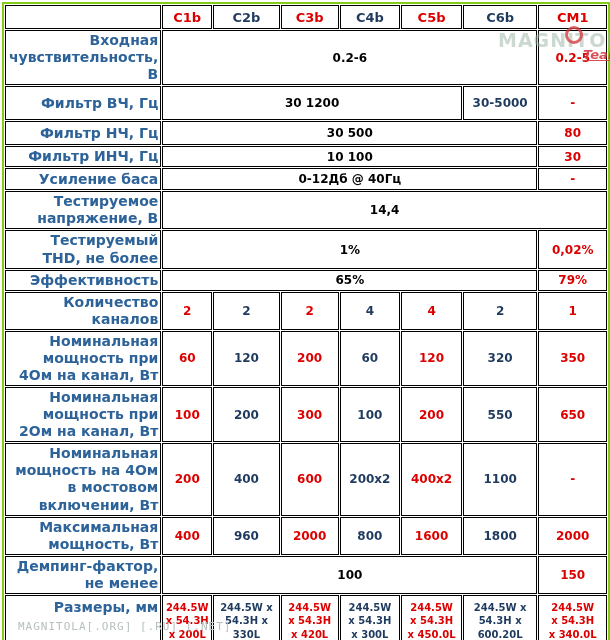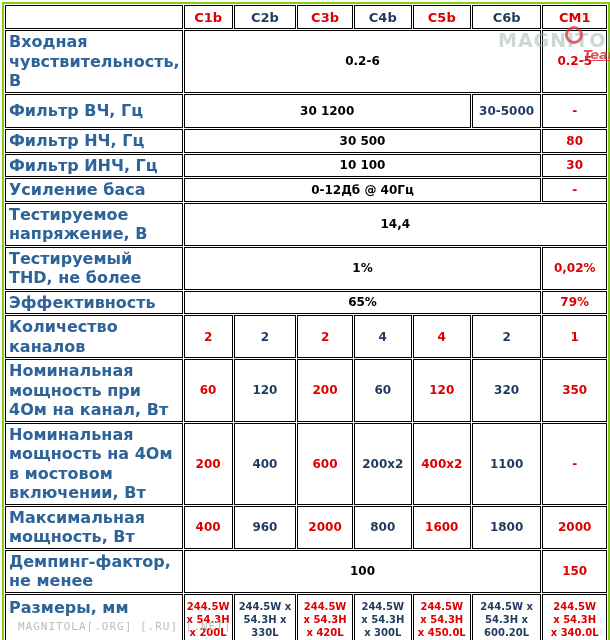--- a/index.html
+++ b/index.html
@@ -19,23 +19,23 @@
     border:1px solid #000;
     box-sizing:border-box;
     background:#fff;
     overflow:hidden;
     padding:0;
   }
   th{
     font-size:13px;font-weight:bold;text-align:center;vertical-align:middle;
   }
   td.label{
-    font-size:16px;font-weight:bold;
+    font-size:14px;font-weight:bold;
     color:var(--label-blue,#2d6399);
-    text-align:left;vertical-align:middle;
+    text-align:right;vertical-align:middle;
     padding:1px 2px 1px 3px;line-height:1.22;
   }
   td.val{
     font-size:12px;font-weight:bold;text-align:center;vertical-align:middle;
     padding:1px;
   }
   tr.sizes td.val{
     font-size:10px;line-height:1.32;padding:1px 0;white-space:pre-line;
   }
   tr.sizes td.label{vertical-align:top;padding-top:3px}
@@ -146,20 +146,30 @@
       <tr style="height: 44px;">
         <td class="label">Номинальная мощность при 4Ом на канал, Вт</td>
         <td class="val c-red">60</td>
         <td class="val c-navy">120</td>
         <td class="val c-red">200</td>
         <td class="val c-navy">60</td>
         <td class="val c-red">120</td>
         <td class="val c-navy">320</td>
         <td class="val c-red">350</td>
       </tr>
+      <tr style="height: 44px;">
+        <td class="label">Номинальная мощность при 2Ом на канал, Вт</td>
+        <td class="val c-red">100</td>
+        <td class="val c-navy">200</td>
+        <td class="val c-red">300</td>
+        <td class="val c-navy">100</td>
+        <td class="val c-red">200</td>
+        <td class="val c-navy">550</td>
+        <td class="val c-red">650</td>
+      </tr>
       <tr style="height: 54px;">
         <td class="label">Номинальная мощность на 4Ом в мостовом включении, Вт</td>
         <td class="val c-red">200</td>
         <td class="val c-navy">400</td>
         <td class="val c-red">600</td>
         <td class="val c-navy">200x2</td>
         <td class="val c-red">400x2</td>
         <td class="val c-navy">1100</td>
         <td class="val c-red">-</td>
       </tr>

